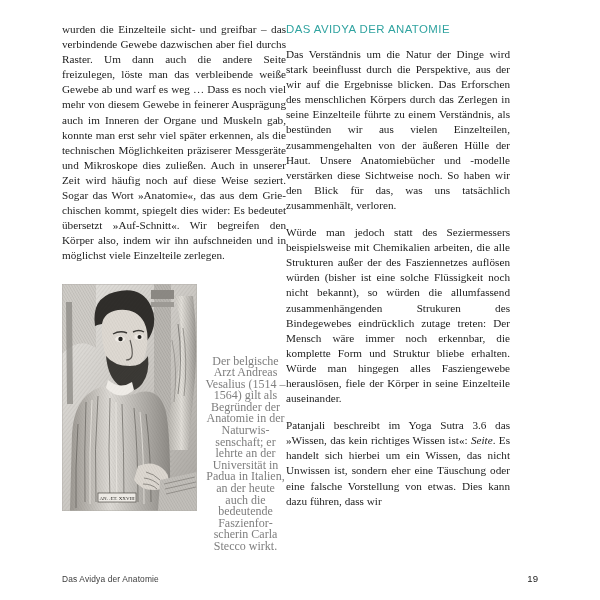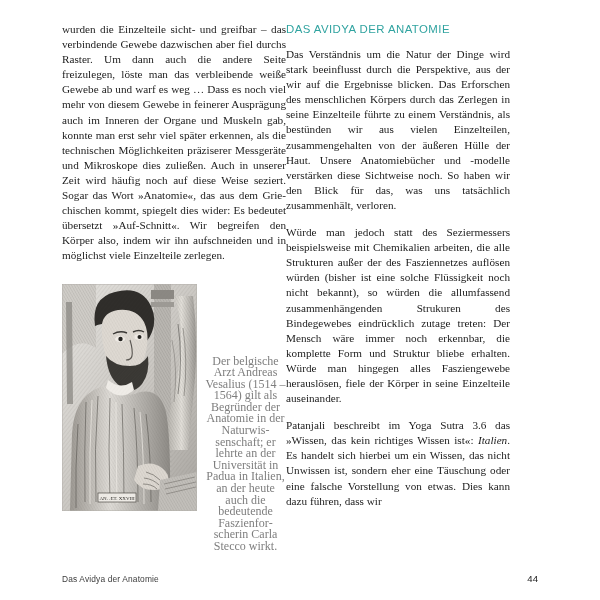--- a/index.html
+++ b/index.html
@@ -247,23 +247,23 @@
 
     <div class="col">
 
       <h2 class="section-heading">Das Avidya der Anatomie</h2>
 
       <p class="body-text">Das Verständnis um die Natur der Dinge wird stark beeinflusst durch die Perspektive, aus der wir auf die Ergebnisse blicken. Das Erforschen des menschlichen Körpers durch das Zerlegen in seine Einzelteile führte zu einem Verständnis, als bestünden wir aus vielen Einzelteilen, zusammenge­halten von der äußeren Hülle der Haut. Unsere Anatomiebücher und -modelle verstärken diese Sichtweise noch. So haben wir den Blick für das, was uns tatsächlich zusammenhält, verloren.</p>
 
       <p class="body-text">Würde man jedoch statt des Sezier­messers beispielsweise mit Chemikali­en arbeiten, die alle Strukturen außer der des Fasziennetzes auflösen würden (bisher ist eine solche Flüssigkeit noch nicht bekannt), so würden die allum­fassend zusammenhängenden Struk­uren des Bindegewebes eindrücklich zutage treten: Der Mensch wäre immer noch erkennbar, die komplette Form und Struktur bliebe erhalten. Würde man hingegen alles Fasziengewebe herauslösen, fiele der Körper in seine Einzelteile auseinander.</p>
 
       <p class="body-text last">
-        <span>Patanjali beschreibt im Yoga Sutra 3.6 das »Wissen, das kein richtiges Wis­sen ist«: </span><em class="ital">Italien</em><span>. Es handelt sich hier­bei um ein Wissen, das nicht Unwis­sen ist, sondern eher eine Täuschung oder eine falsche Vorstellung von et­was. Dies kann dazu führen, dass wir</span>
+        <span>Patanjali beschreibt im Yoga Sutra 3.6 das »Wissen, das kein richtiges Wis­sen ist«: </span><em class="ital">Seite</em><span>. Es handelt sich hier­bei um ein Wissen, das nicht Unwis­sen ist, sondern eher eine Täuschung oder eine falsche Vorstellung von et­was. Dies kann dazu führen, dass wir</span>
       </p>
     </div>
   </div>
 
   <div class="footer">
     <span class="footer-title">Das Avidya der Anatomie</span>
-    <span class="footer-pageno">44</span>
+    <span class="footer-pageno">19</span>
   </div>
 
 </div>
 
 </body></html>

